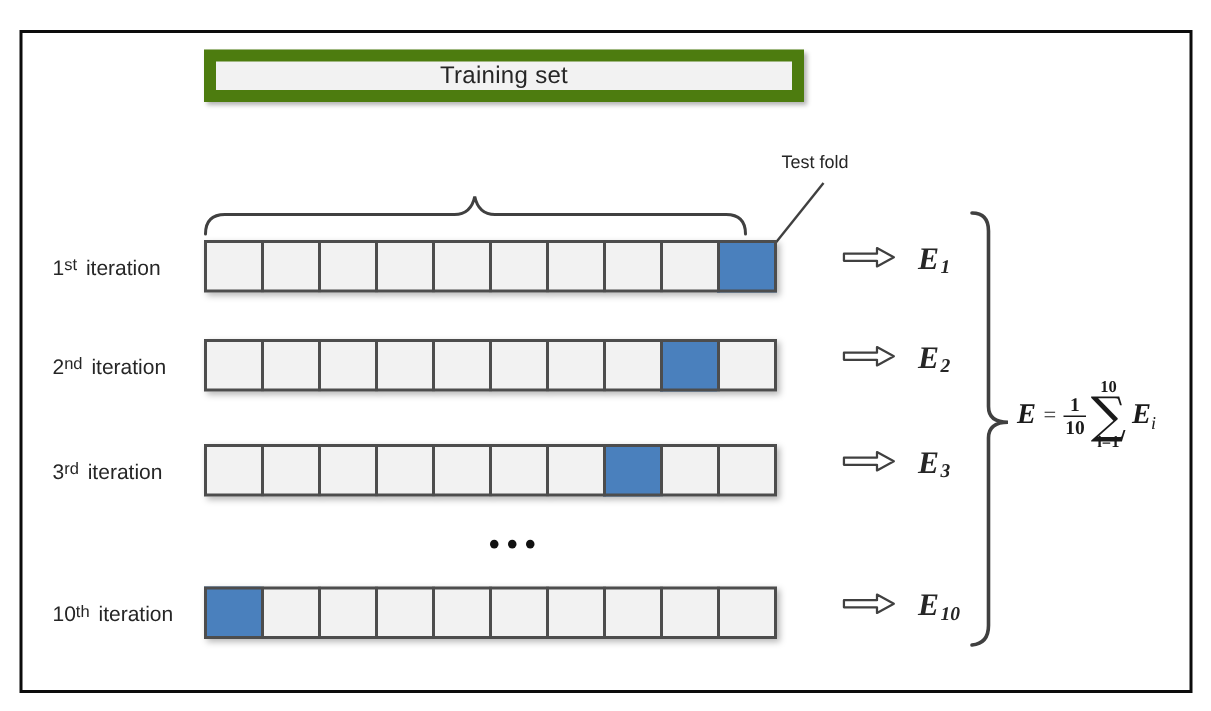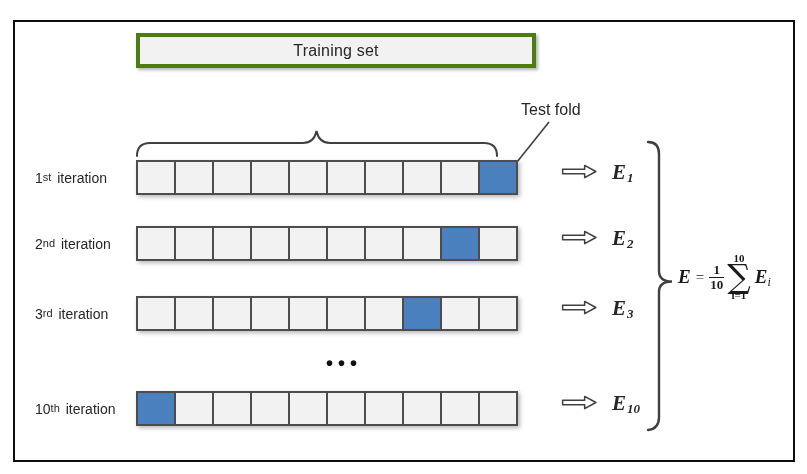--- a/index.html
+++ b/index.html
@@ -7,30 +7,30 @@
     position:relative;width:807px;height:474px;background:#fff;overflow:hidden;
     font-family:"Liberation Sans",sans-serif;color:var(--text,#262626);
   }
   .outer-border{
     position:absolute;left:13px;top:20px;width:782px;height:442px;
     box-sizing:border-box;border:2px solid #0c0c0c;background:transparent;
   }
   .overlay{position:absolute;left:0;top:0;width:807px;height:474px;pointer-events:none;}
   .training-set-box{
     position:absolute;left:136px;top:33px;width:400px;height:35px;box-sizing:border-box;
-    background:var(--fold-fill,#f2f2f2);border:4px solid #4d7c0f;
+    background:var(--fold-fill,#f2f2f2);border:8px solid #4d7c0f;
     box-shadow:2px 2px 3px rgba(0,0,0,0.30);
     display:flex;align-items:center;justify-content:center;
     font-size:16px;letter-spacing:0.2px;
   }
   .training-folds-label{
     position:absolute;left:232px;top:104px;width:168px;text-align:center;font-size:14px;
   }
   .test-fold-label{
-    position:absolute;left:521px;top:101px;font-size:16px;
+    position:absolute;left:521px;top:101px;font-size:12px;
   }
   .iter-label{
     position:absolute;left:35px;width:100px;height:35px;display:flex;align-items:center;
     font-size:14px;white-space:nowrap;
   }
   .iter-label sup{font-size:11px;line-height:1;margin-right:2px;}
   .fold-row{
     position:absolute;left:136px;width:400px;height:35px;display:flex;
     filter:drop-shadow(2px 2px 2px rgba(0,0,0,0.28));
   }

